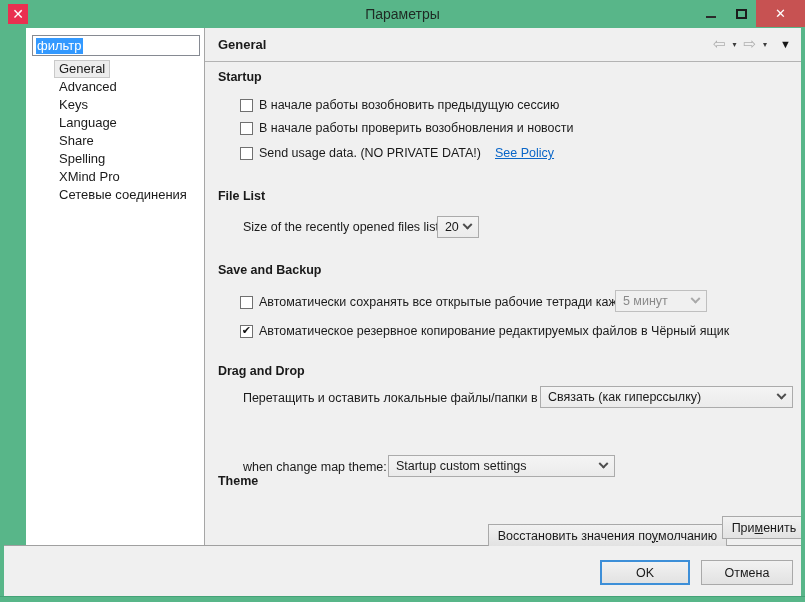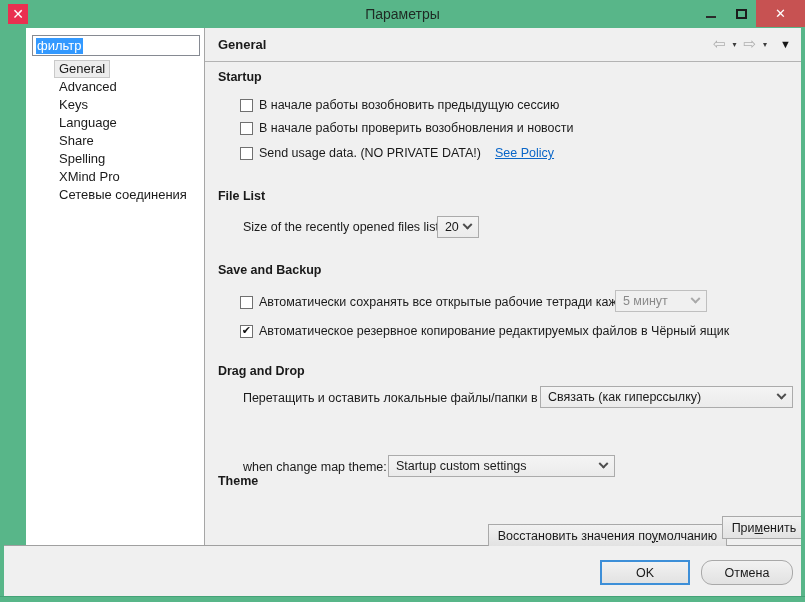--- a/index.html
+++ b/index.html
@@ -200,19 +200,19 @@
       </div>
     </div>
   </div>
 
   <div class="hsep-full" style="margin:0 4px;"></div>
 
   <div class="footer">
     <div class="btn default" style="left:596px; width:90px;">
       <span>OK</span>
     </div>
-    <div class="btn" style="left:697px; width:92px;border-radius:11px;">
+    <div class="btn" style="left:697px; width:92px;">
       <span>Отмена</span>
     </div>
   </div>
 
   <div class="bottom-strip"></div>
 </div>
 
 </body></html>

